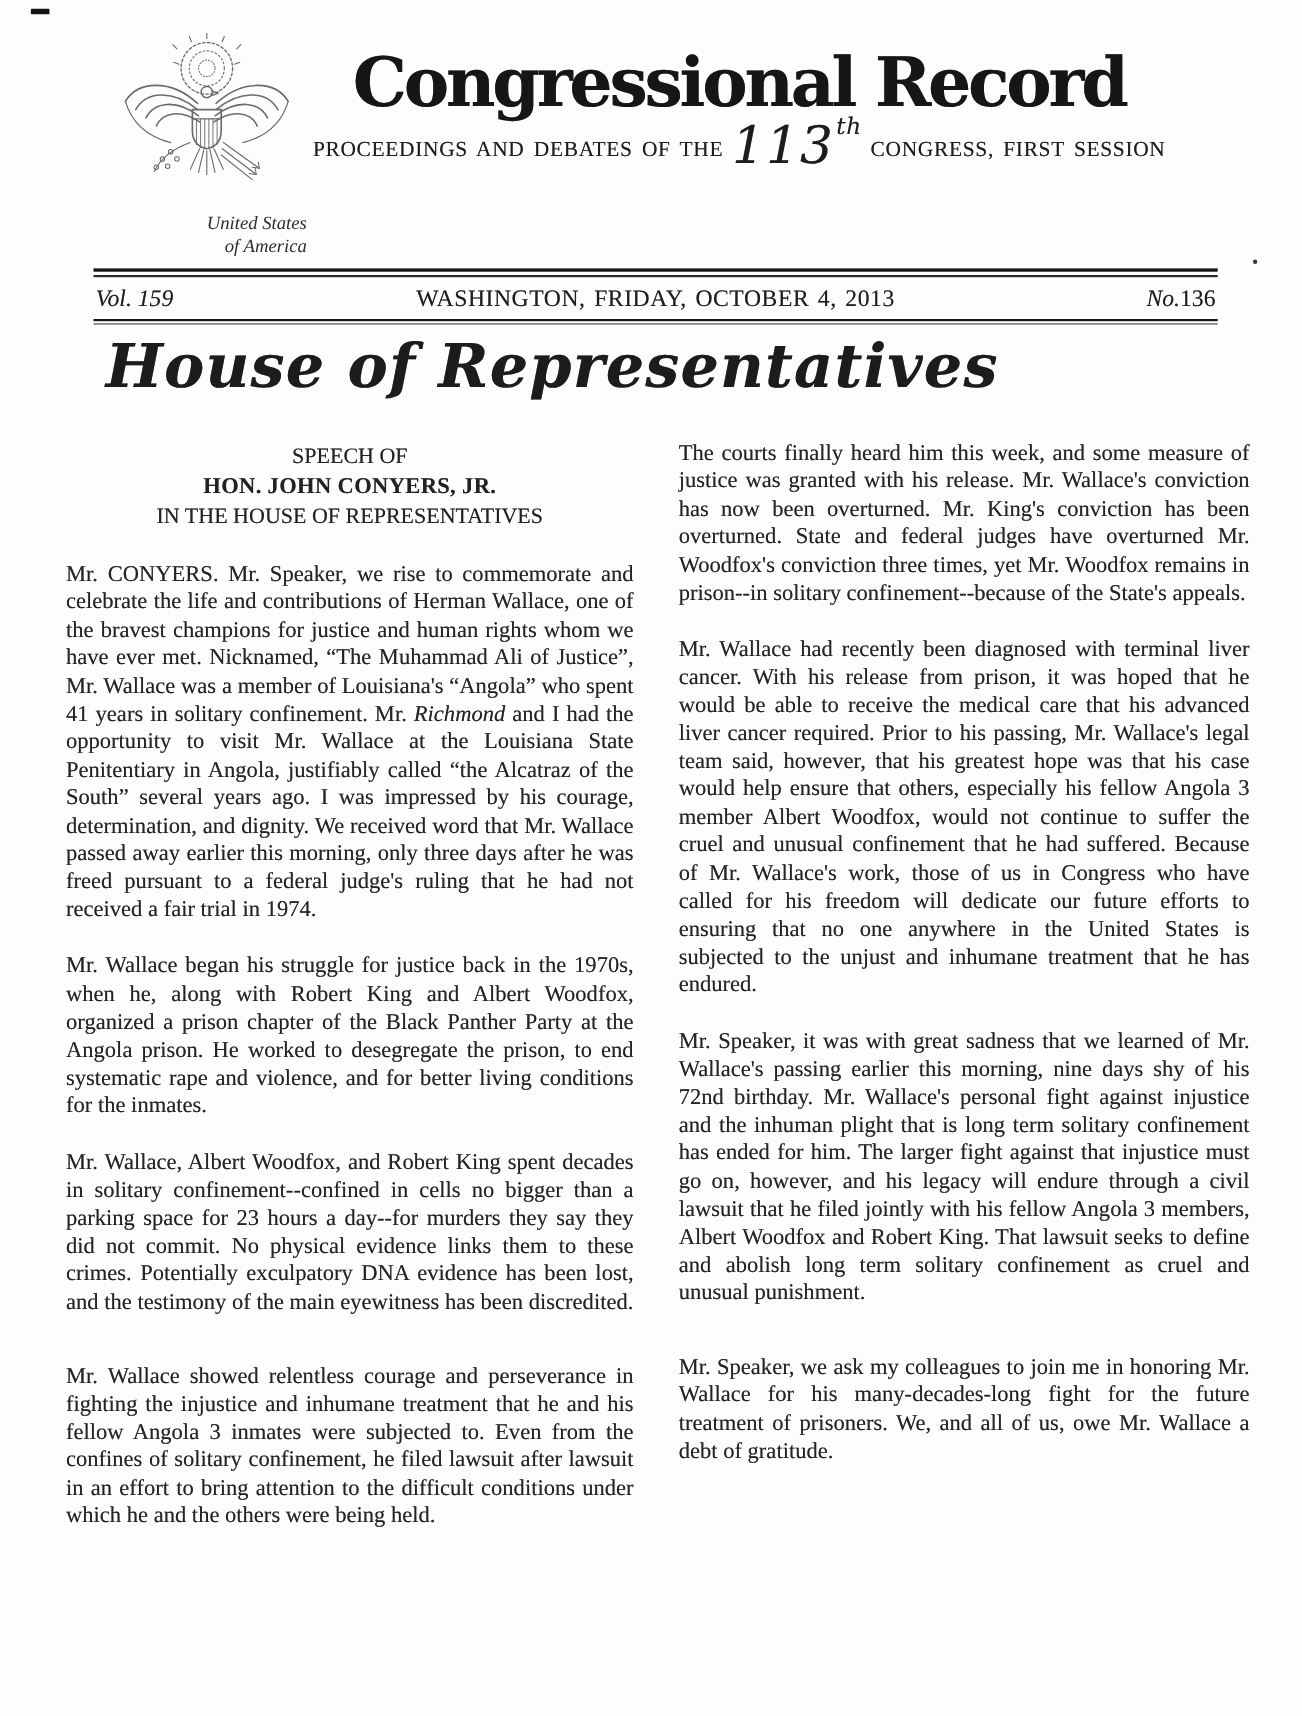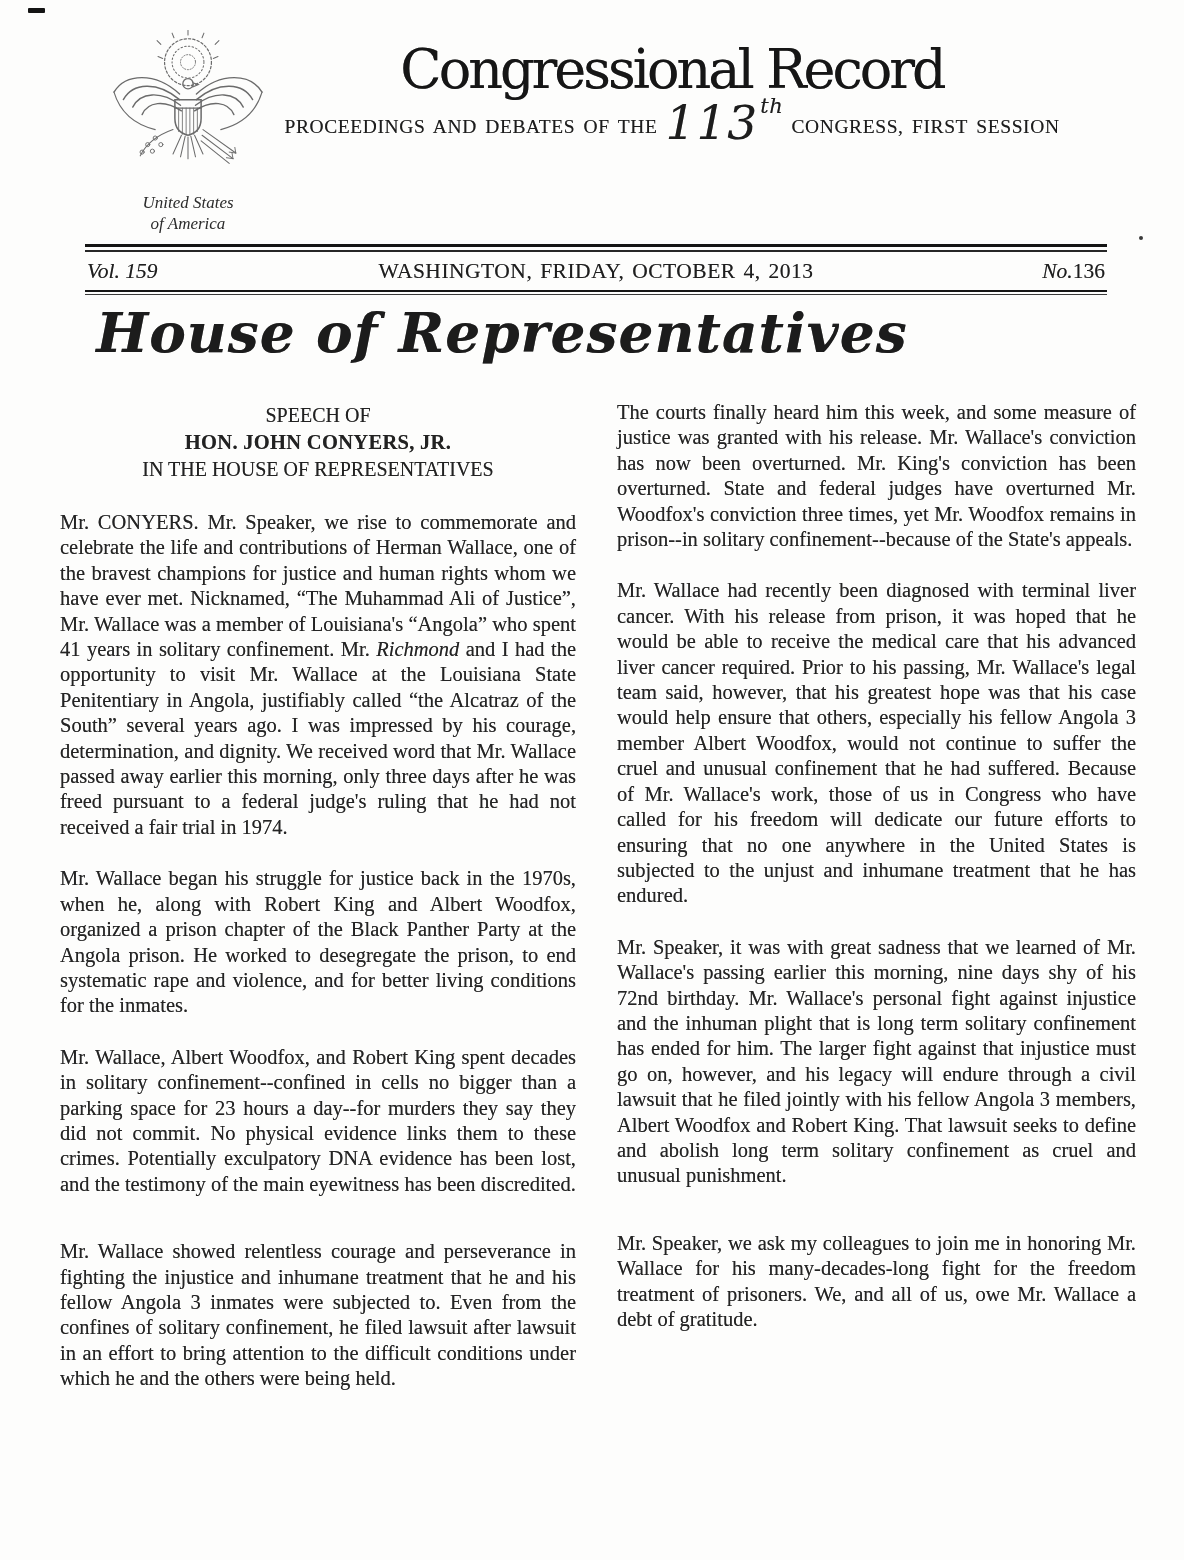--- a/index.html
+++ b/index.html
@@ -13,29 +13,29 @@
     width:1184px;height:1560px;
     background:#fdfdfc;
     overflow:hidden;
     color:#232323;
   }
   
   .artifact-dash{position:absolute;left:28px;top:8px;width:17px;height:5px;background:#141414;border-radius:1px;}
   .artifact-dot{position:absolute;left:1139px;top:236px;width:4px;height:4px;background:#3a3a3a;border-radius:50%;}
 
   
-  .seal-block{position:absolute;left:97px;top:30px;width:182px;text-align:center;}
+  .seal-block{position:absolute;left:97px;top:30px;width:182px;text-align:right;}
   .seal-block svg{display:block;margin:0 auto;}
   .seal-caption{margin-top:4px;font-style:italic;font-size:17px;line-height:21px;color:#2c2c2c;}
   .mast-right{position:absolute;left:272px;top:40px;width:800px;text-align:center;}
   .pub-title{
     margin:0;
     font-family:"DejaVu Serif", serif;
-    font-weight:normal;
-    font-size:54px;
+    font-weight:bold;
+    font-size:62px;
     line-height:1.12;
     letter-spacing:-3px;
     color:#161616;
     white-space:nowrap;
     text-shadow:0 0 0.6px rgba(20,20,20,0.6);
   }
   .proceedings{
     margin-top:6px;
     font-size:19.5px;
     letter-spacing:0.6px;
@@ -196,18 +196,18 @@
           <p class="body-par"><span>Mr. Wallace began his struggle for justice back in the 1970s, when he, along with Robert King and Albert Woodfox, organized a prison chapter of the Black Panther Party at the Angola prison. He worked to desegregate the prison, to end systematic rape and violence, and for better living conditions for the inmates.</span></p>
           <p class="body-par"><span>Mr. Wallace, Albert Woodfox, and Robert King spent decades in solitary confinement--confined in cells no bigger than a parking space for 23 hours a day--for murders they say they did not commit. No physical evidence links them to these crimes. Potentially exculpatory DNA evidence has been lost, and the testimony of the main eyewitness has been discredited.</span></p>
           <p class="body-par"><span>Mr. Wallace showed relentless courage and perseverance in fighting the injustice and inhumane treatment that he and his fellow Angola 3 inmates were subjected to. Even from the confines of solitary confinement, he filed lawsuit after lawsuit in an effort to bring attention to the difficult conditions under which he and the others were being held.</span></p>
         </div>
     </section>
     <section class="col">
       <div>
           <p class="body-par"><span>The courts finally heard him this week, and some measure of justice was granted with his release. Mr. Wallace's conviction has now been overturned. Mr. King's conviction has been overturned. State and federal judges have overturned Mr. Woodfox's conviction three times, yet Mr. Woodfox remains in prison--in solitary confinement--because of the State's appeals.</span></p>
           <p class="body-par"><span>Mr. Wallace had recently been diagnosed with terminal liver cancer. With his release from prison, it was hoped that he would be able to receive the medical care that his advanced liver cancer required. Prior to his passing, Mr. Wallace's legal team said, however, that his greatest hope was that his case would help ensure that others, especially his fellow Angola 3 member Albert Woodfox, would not continue to suffer the cruel and unusual confinement that he had suffered. Because of Mr. Wallace's work, those of us in Congress who have called for his freedom will dedicate our future efforts to ensuring that no one anywhere in the United States is subjected to the unjust and inhumane treatment that he has endured.</span></p>
           <p class="body-par"><span>Mr. Speaker, it was with great sadness that we learned of Mr. Wallace's passing earlier this morning, nine days shy of his 72nd birthday. Mr. Wallace's personal fight against injustice and the inhuman plight that is long term solitary confinement has ended for him. The larger fight against that injustice must go on, however, and his legacy will endure through a civil lawsuit that he filed jointly with his fellow Angola 3 members, Albert Woodfox and Robert King. That lawsuit seeks to define and abolish long term solitary confinement as cruel and unusual punishment.</span></p>
-          <p class="body-par"><span>Mr. Speaker, we ask my colleagues to join me in honoring Mr. Wallace for his many-decades-long fight for the freedom treatment of prisoners. We, and all of us, owe Mr. Wallace a debt of gratitude.</span></p>
+          <p class="body-par"><span>Mr. Speaker, we ask my colleagues to join me in honoring Mr. Wallace for his many-decades-long fight for the future treatment of prisoners. We, and all of us, owe Mr. Wallace a debt of gratitude.</span></p>
         </div>
     </section>
   </main>
 
 </div>
 
 </body></html>

